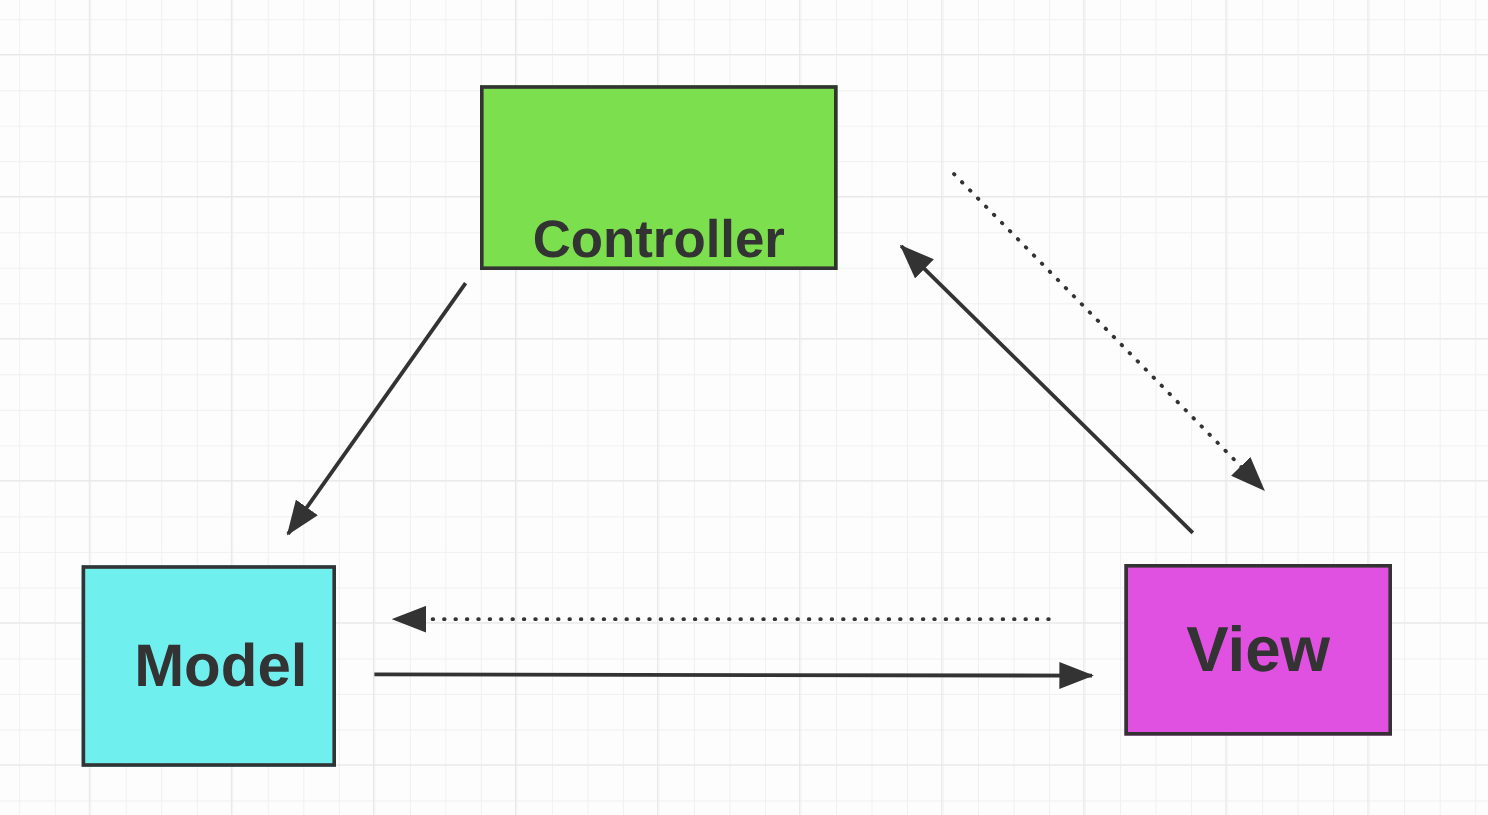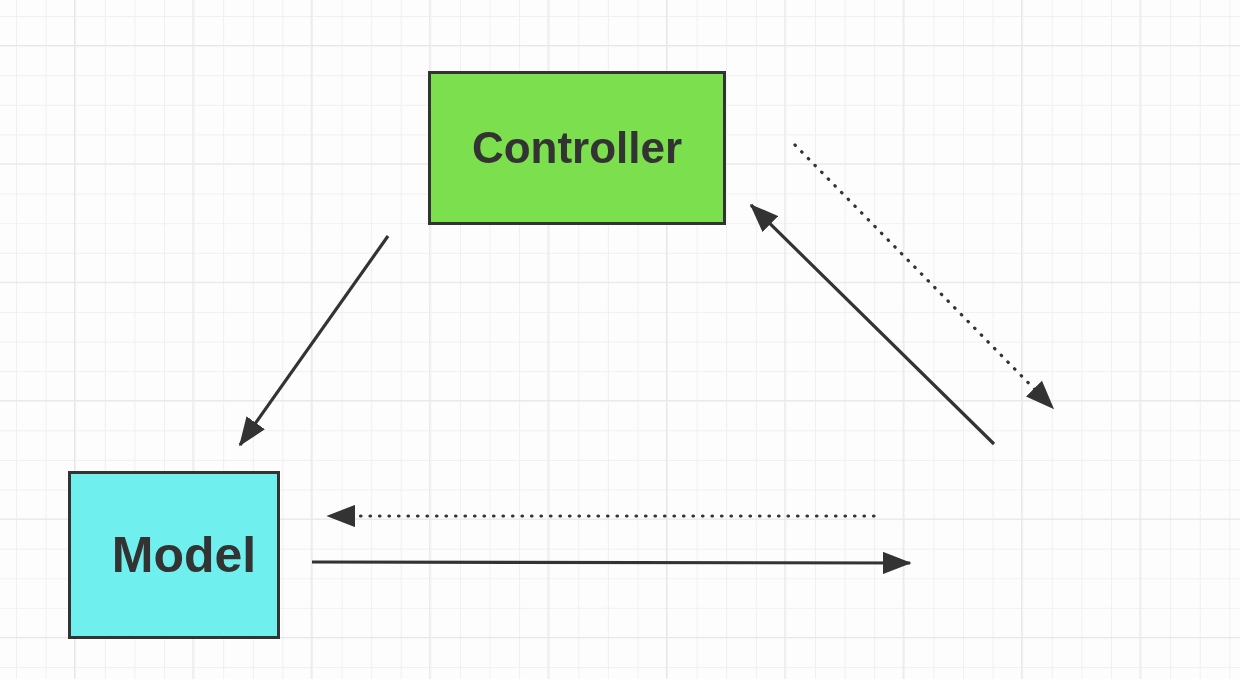--- a/index.html
+++ b/index.html
@@ -55,22 +55,25 @@
         <path d="M0,0 L9,3.5 L0,7 Z" fill="#333333"></path>
       </marker>
     </defs>
   <line x1="388" y1="236" x2="240" y2="445" class="edge solid" marker-end="url(#arrowhead)"></line>
       <line x1="994" y1="444" x2="751" y2="205" class="edge solid" marker-end="url(#arrowhead)"></line>
       <line x1="795" y1="145" x2="1053" y2="408" class="edge dotted" marker-end="url(#arrowhead)"></line>
       <line x1="874" y1="516" x2="328" y2="516" class="edge dotted" marker-end="url(#arrowhead)"></line>
       <line x1="312" y1="562" x2="910" y2="563" class="edge solid" marker-end="url(#arrowhead)"></line>
     </svg>
 
-  <div class="node node--controller" style="left: 428px; top: 71px; width: 298px; height: 154px; background: rgb(123, 223, 78); border-color: rgb(51, 51, 51);">
+  <div class="node node--controller" style="left: 400px; top: 71px; width: 298px; height: 154px; background: rgb(123, 223, 78); border-color: rgb(51, 51, 51); align-items: flex-end;">
     <span class="node-label">Controller</span>
   </div>
 
   <div class="node node--model" style="left: 68px; top: 471px; width: 212px; height: 168px; background: rgb(111, 240, 239); border-color: rgb(51, 51, 51);">
     <span class="node-label">Model</span>
   </div>
 
+  <div class="node node--view" style="left: 937px; top: 470px; width: 223px; height: 143px; background: rgb(225, 81, 225); border-color: rgb(51, 51, 51);">
+    <span class="node-label">View</span>
+  </div>
 
 </div>
 
 </body></html>

